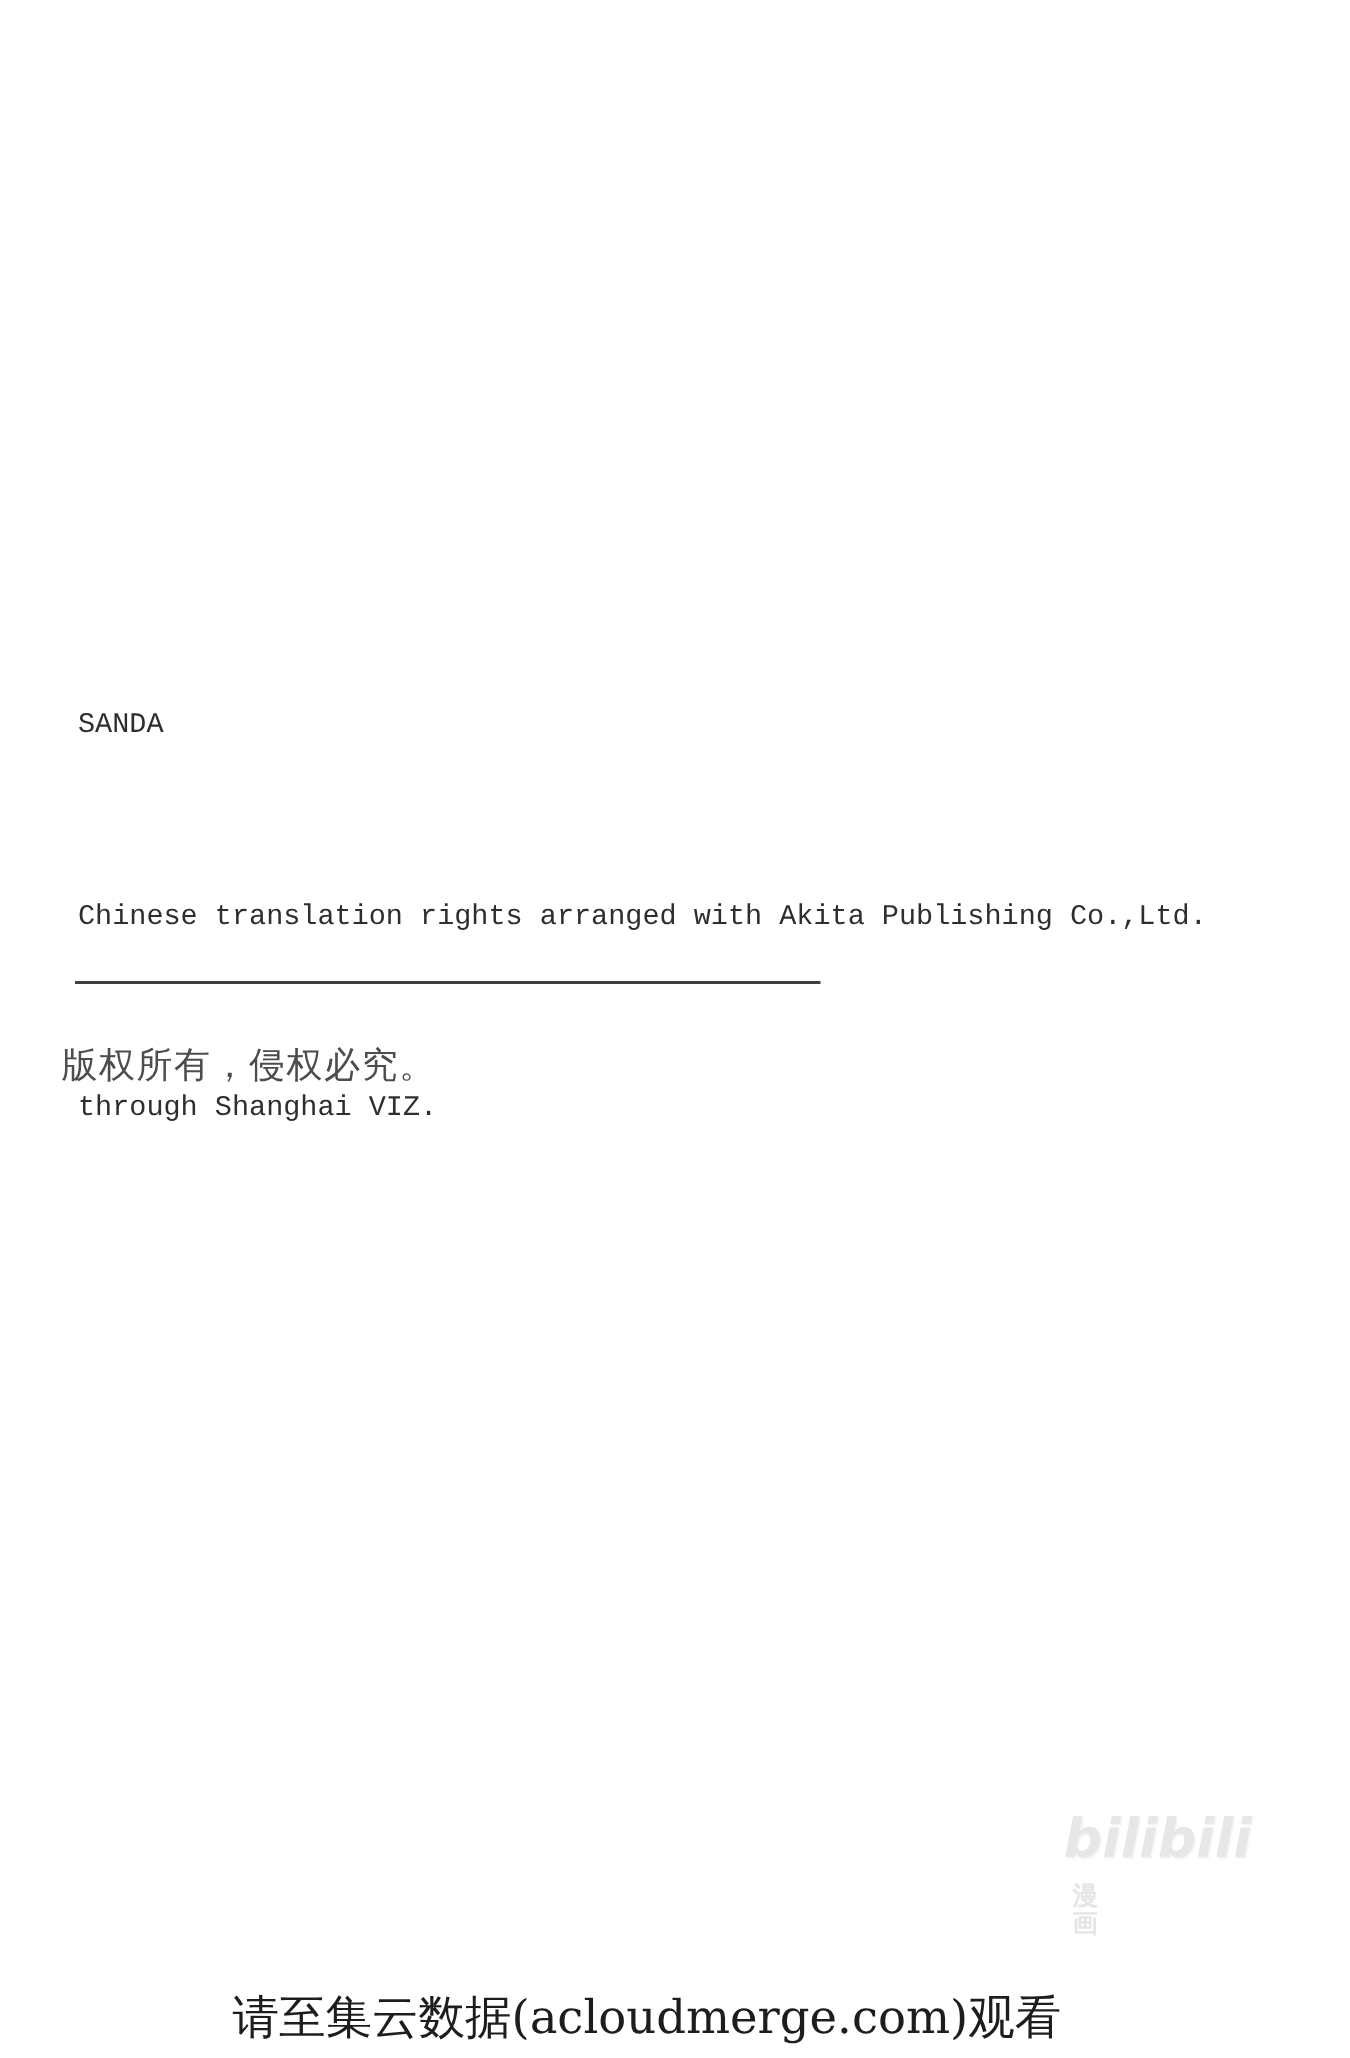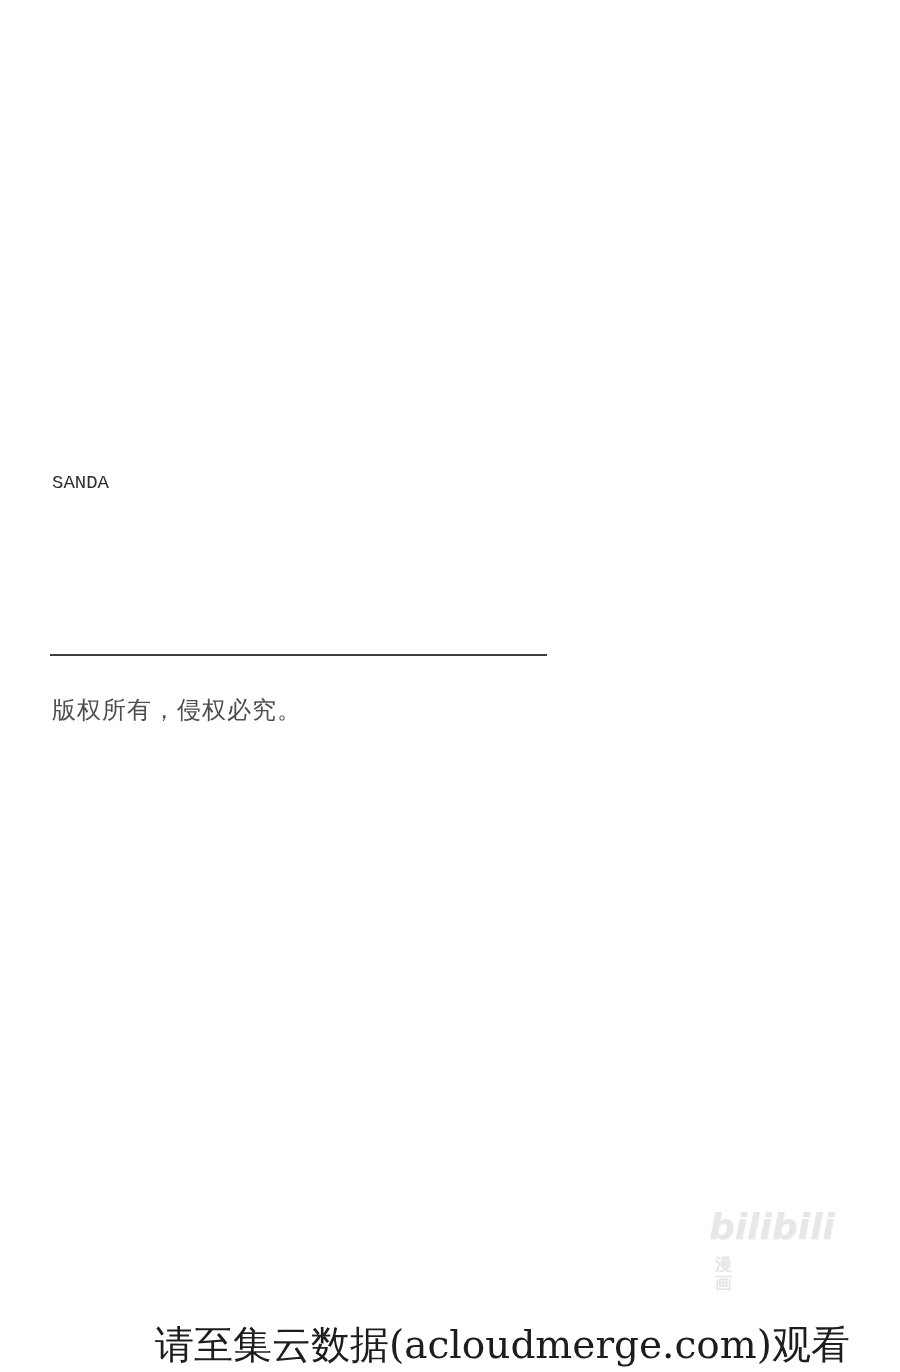--- a/index.html
+++ b/index.html
@@ -28,21 +28,21 @@
   .divider {
     position: absolute;
     left: 50px;
     top: 654px;
     width: 497px;
     height: 2px;
     background: #3f3f3f;
   }
   .rights {
     position: absolute;
-    left: 52px;
+    left: 41px;
     top: 694px;
     font-family: "DejaVu Serif", "Liberation Serif", serif;
     font-size: 24px;
     line-height: 32px;
     color: #4d4d4d;
     letter-spacing: 1px;
   }
   .watermark {
     position: absolute;
     left: 709px;
@@ -73,32 +73,34 @@
     font-size: 17px;
     line-height: 19px;
     color: #e5e5e5;
     text-align: center;
   }
   .footer-caption {
     position: absolute;
     left: 155px;
     top: 1324px;
     font-family: "DejaVu Serif", "Liberation Serif", serif;
-    font-size: 39px;
+    font-size: 31px;
     line-height: 42px;
     color: #1d1d1d;
   }
 </style>
 </head>
 <body>
 
 <div class="page">
 
   <div class="colophon">
     <div>SANDA</div>
+    <div>Chinese translation rights arranged with Akita Publishing Co.,Ltd.</div>
+    <div>through Shanghai VIZ.</div>
   </div>
 
   <div class="divider"></div>
 
   <div class="rights">版权所有，侵权必究。</div>
 
   <div class="watermark">
     <span class="wm-logo">bilibili</span>
     <span class="wm-badge">
       <span>漫</span>

